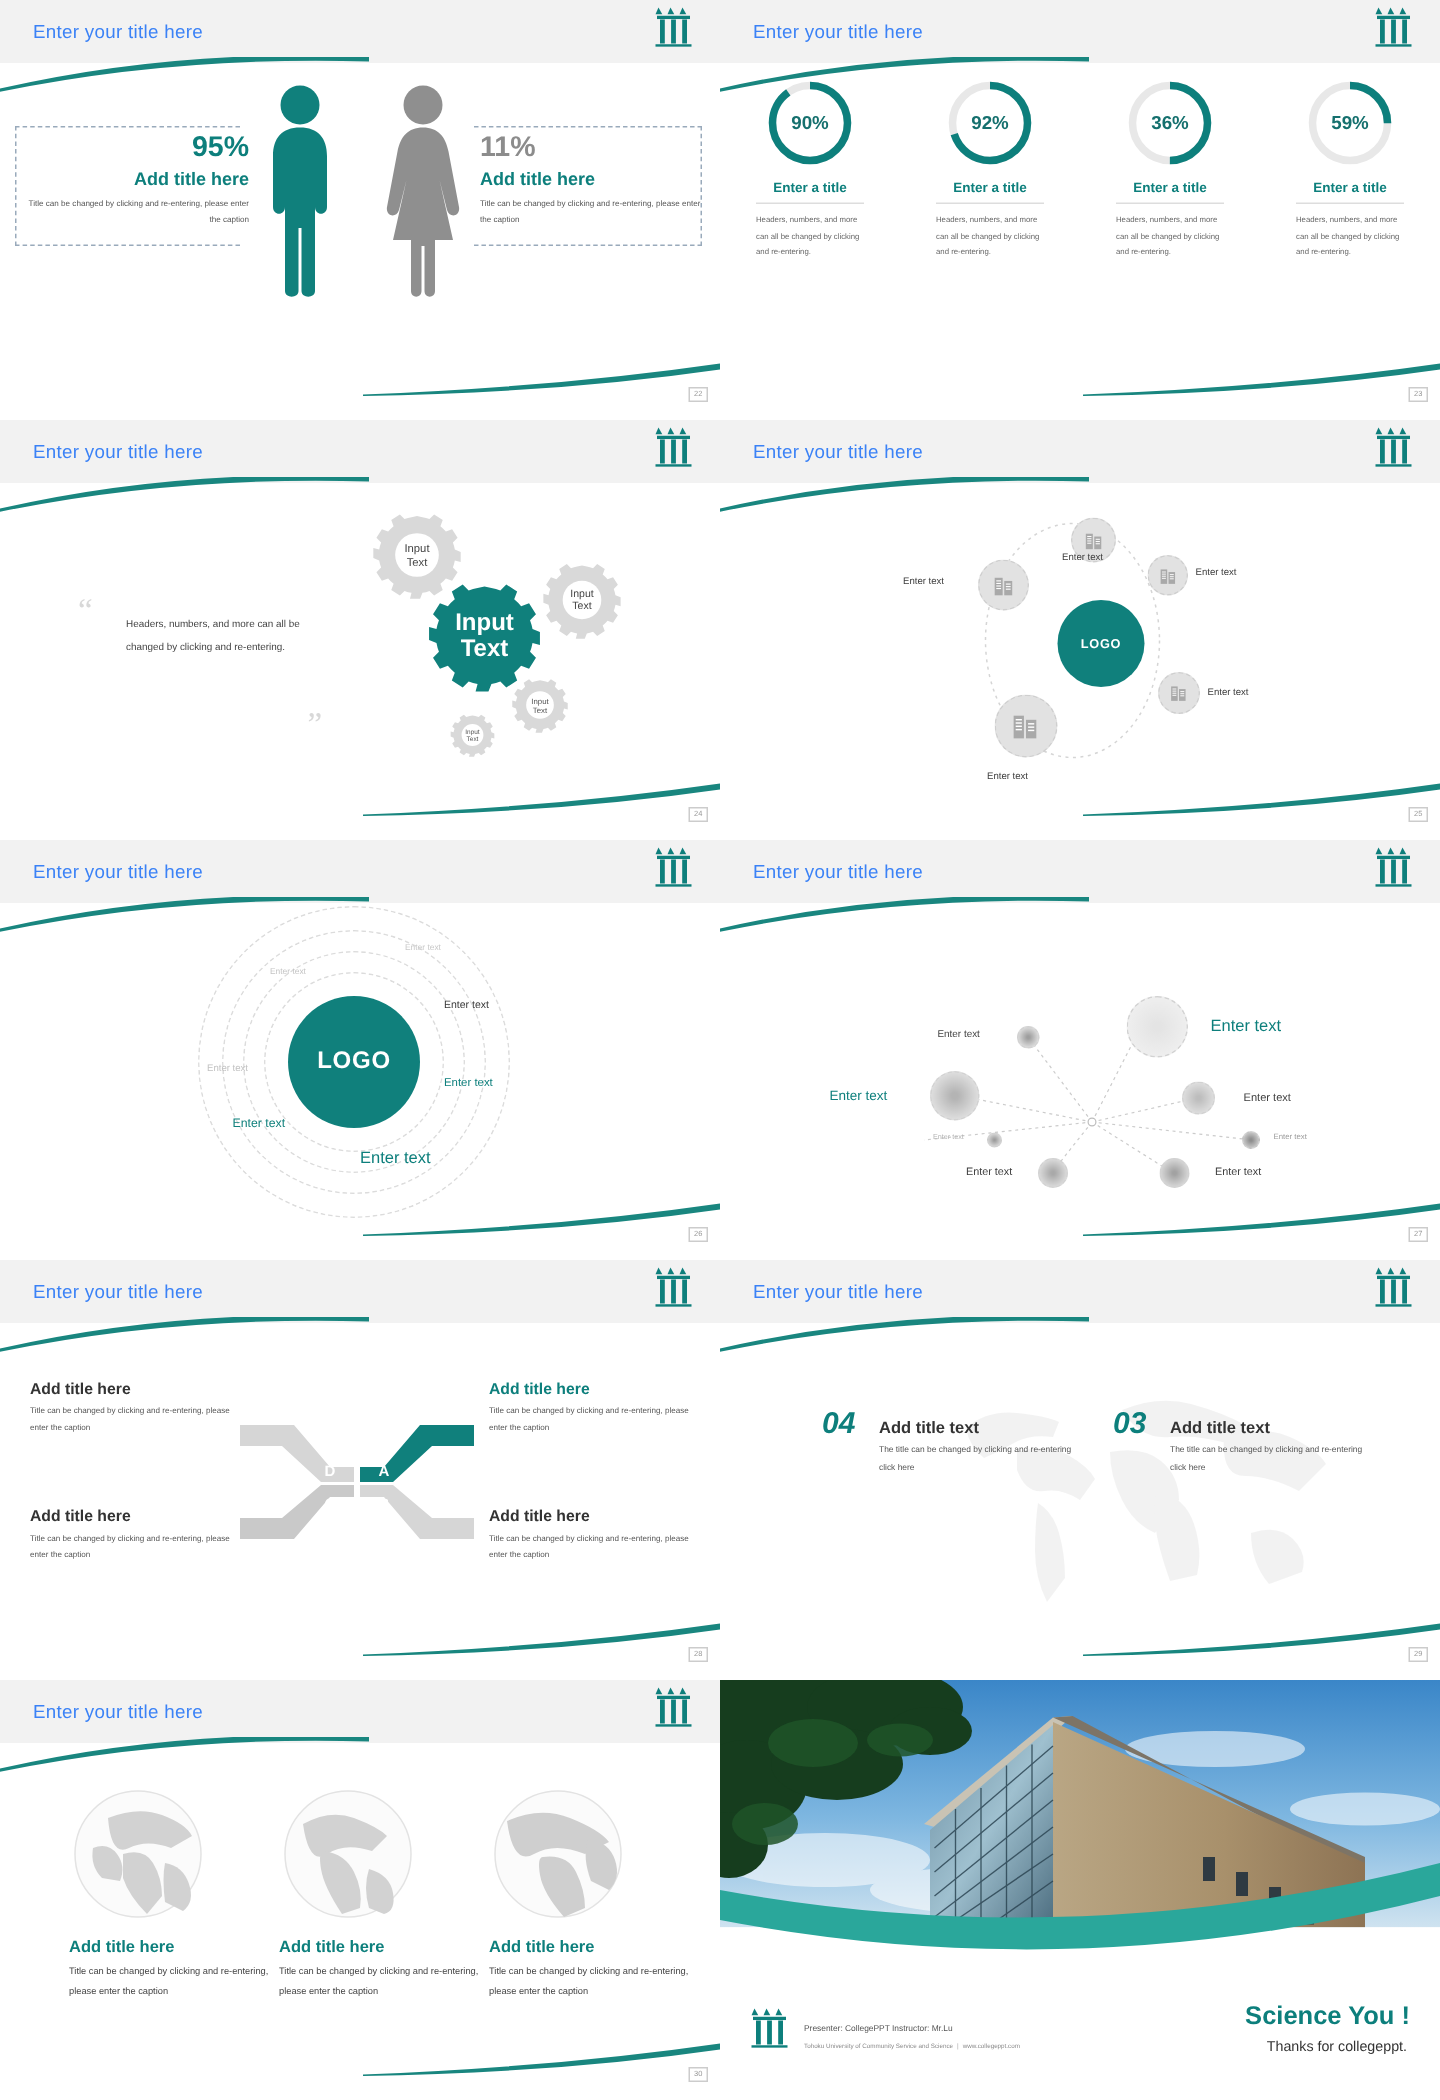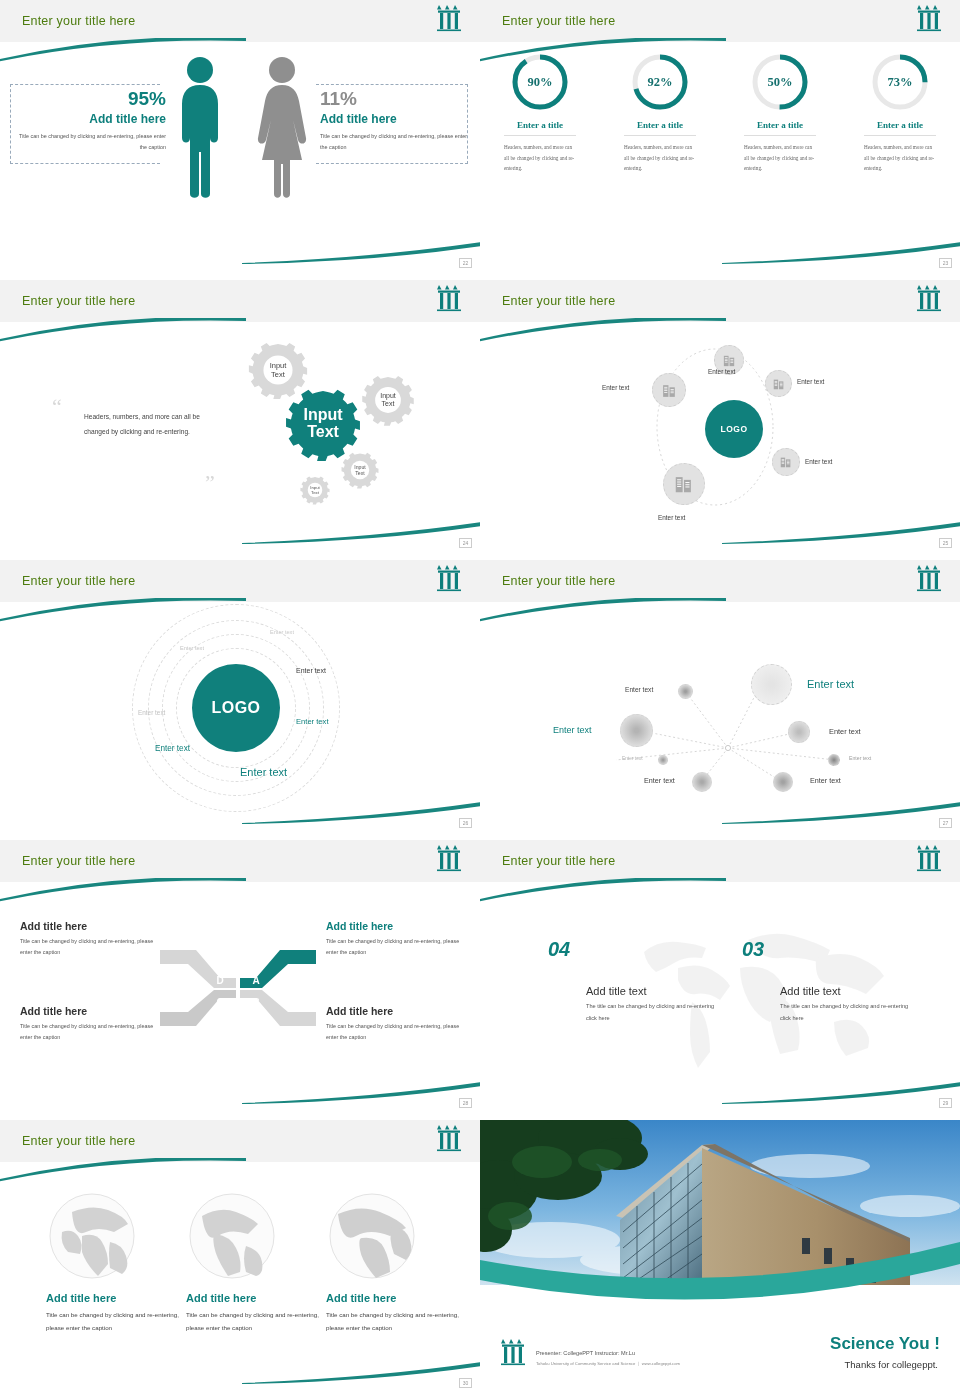--- a/index.html
+++ b/index.html
@@ -7,21 +7,21 @@
     width: 960px; height: 1400px;
     background: #ffffff;
     font-family: "Liberation Sans", sans-serif;
     overflow: hidden;
   }
   .deck { display: grid; grid-template-columns: 480px 480px; grid-auto-rows: 280px; }
   .slide { position: relative; width:480px; height:270px; background:#ffffff; overflow:hidden; }
 
   
   .hdr { position:absolute; left:0; top:0; width:100%; height:42px; background:#f2f2f2; }
-  .hdr-title { position:absolute; left:22px; top:14px; font-size:12.5px; color:#4d7c0f; letter-spacing:.2px; }
+  .hdr-title { position:absolute; left:22px; top:14px; font-size:12.5px; color:#3b82f6; letter-spacing:.2px; }
   .logo-mark { position:absolute; right:18px; top:4px; width:26px; height:30px; }
 
   
   .body-curve { position:absolute; left:0; top:28px; width:100%; height:242px; background:#fff;
      border-radius:100% 100% 0 0 / 22px 22px 0 0; }
   .swoosh-top { position:absolute; left:-4px; top:38px; width:250px; height:24px; overflow:hidden; }
   .swoosh-bot { position:absolute; right:-2px; bottom:6px; width:240px; height:22px; overflow:hidden; }
 
   .pgnum { position:absolute; right:8px; bottom:2px; width:13px; height:10px; border:1px solid #ccc;
      font-size:5px; color:#999; text-align:center; line-height:9px; background:#fff; }
@@ -33,21 +33,21 @@
   .ppl-wrap { position:absolute; left:0; top:46px; width:480px; height:215px; }
   .s1-col { position:absolute; width:150px; }
   .s1-pct { font-size:19px; font-weight:bold; text-align:right; }
   .s1-h { font-size:12px; font-weight:bold; margin-top:2px; text-align:right; }
   .s1-p { font-size:5.4px; color:#555; line-height:1.95; margin-top:5px; text-align:right; }
   .s1-col.right .s1-pct,.s1-col.right .s1-h,.s1-col.right .s1-p { text-align:left; }
   .dashbox { position:absolute; border:1px dashed #9ab; }
 
   
   .donuts { position:absolute; left:0; top:52px; width:480px; display:flex; }
-  .donut-col { flex:1; display:flex; flex-direction:column; align-items:center;font-family:Liberation Serif, serif; }
+  .donut-col { flex:1; display:flex; flex-direction:column; align-items:center; }
   .donut { position:relative; width:60px; height:60px; }
   .donut span { position:absolute; inset:0; display:flex; align-items:center; justify-content:center;
       font-size:12.5px; font-weight:bold; color:#15706e; }
   .d-title { font-size:9px; font-weight:bold; color:#0d7f7c; margin-top:8px; }
   .d-rule { width:72px; height:1px; background:#ddd; margin:5px 0 6px; }
   .d-body { font-size:5.2px; color:#666; line-height:2.05; width:72px; text-align:left; }
 
   
   .gearzone { position:absolute; left:0; top:44px; width:480px; height:220px; }
   .quote { position:absolute; font-size:22px; color:#d8d8d8; font-family:"Liberation Serif", serif; line-height:1; }
@@ -65,21 +65,21 @@
 
   
   .blob { position:absolute; border-radius:50%; border:1px dashed #d2d2d2; }
 
   
   .s7-t { font-size:10.5px; font-weight:bold; }
   .s7-p { font-size:5.4px; color:#555; line-height:2.1; margin-top:4px; }
 
   
   .bignum { font-size:20px; font-weight:bold; font-style:italic; color:#0d7f7c; }
-  .s8-t { font-size:11px; font-weight:normal; color:#333;margin-top:39px; }
+  .s8-t { font-size:11px; font-weight:bold; color:#333; }
   .s8-p { font-size:5.6px; color:#555; line-height:2.1; margin-top:4px; }
 
   
   .g-col { position:absolute; width:140px; }
   .g-title { font-size:11px; font-weight:bold; color:#0d7f7c; }
   .g-body { font-size:6.2px; color:#444; line-height:2.1; margin-top:4px; }
 
   
   .photo { position:absolute; left:0; top:0; width:480px; height:165px; overflow:hidden; }
   .thanks-h { position:absolute; right:20px; bottom:36px; font-size:17px; font-weight:bold; color:#0d7f7c; }
@@ -195,33 +195,33 @@
       <div class="d-title">Enter a title</div>
       <div class="d-rule"></div>
       <div class="d-body">Headers, numbers, and more can all be changed by clicking and re-entering.</div>
     </div>
     <div class="donut-col">
       <div class="donut">
         <svg viewBox="0 0 60 60">
               <circle cx="30" cy="30" r="25" fill="none" stroke="#e8e8e8" stroke-width="5"></circle>
         <circle cx="30" cy="30" r="25" fill="none" stroke="#0d7f7c" stroke-width="5" stroke-dasharray="78.5 157.1" transform="rotate(-90 30 30)"></circle>
             </svg>
-        <span>50%</span>
+        <span>36%</span>
       </div>
       <div class="d-title">Enter a title</div>
       <div class="d-rule"></div>
       <div class="d-body">Headers, numbers, and more can all be changed by clicking and re-entering.</div>
     </div>
     <div class="donut-col">
       <div class="donut">
         <svg viewBox="0 0 60 60">
               <circle cx="30" cy="30" r="25" fill="none" stroke="#e8e8e8" stroke-width="5"></circle>
         <circle cx="30" cy="30" r="25" fill="none" stroke="#0d7f7c" stroke-width="5" stroke-dasharray="39.3 157.1" transform="rotate(-90 30 30)"></circle>
             </svg>
-        <span>73%</span>
+        <span>59%</span>
       </div>
       <div class="d-title">Enter a title</div>
       <div class="d-rule"></div>
       <div class="d-body">Headers, numbers, and more can all be changed by clicking and re-entering.</div>
     </div>
   </div>
   <div class="pgnum">23</div>
 </div>
 
 <div class="slide">

